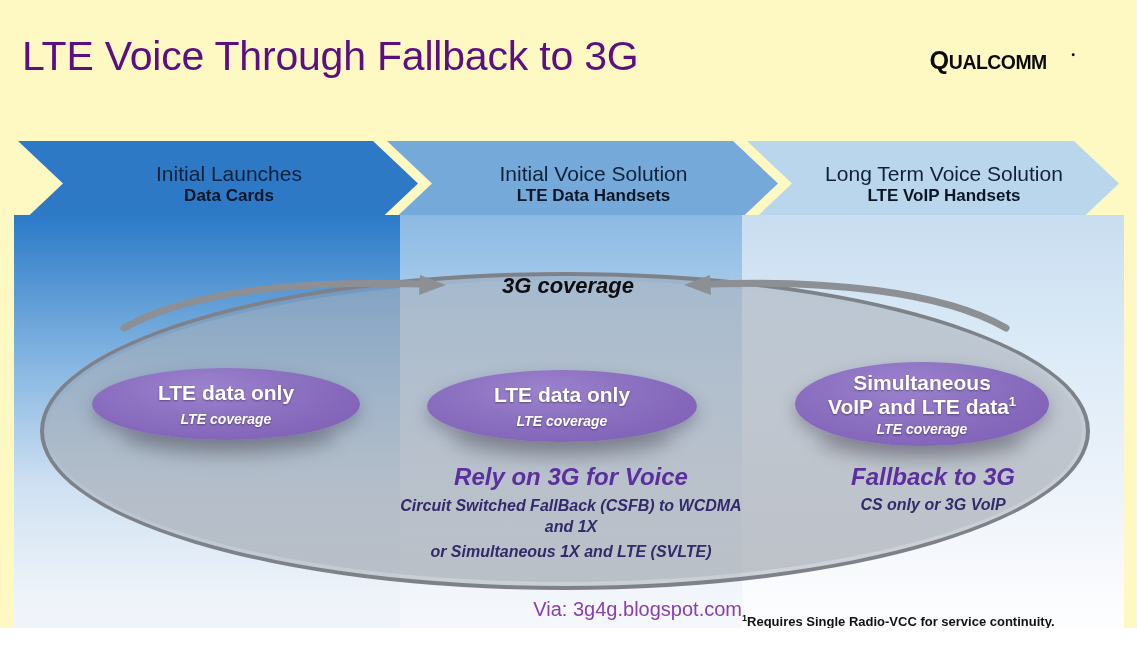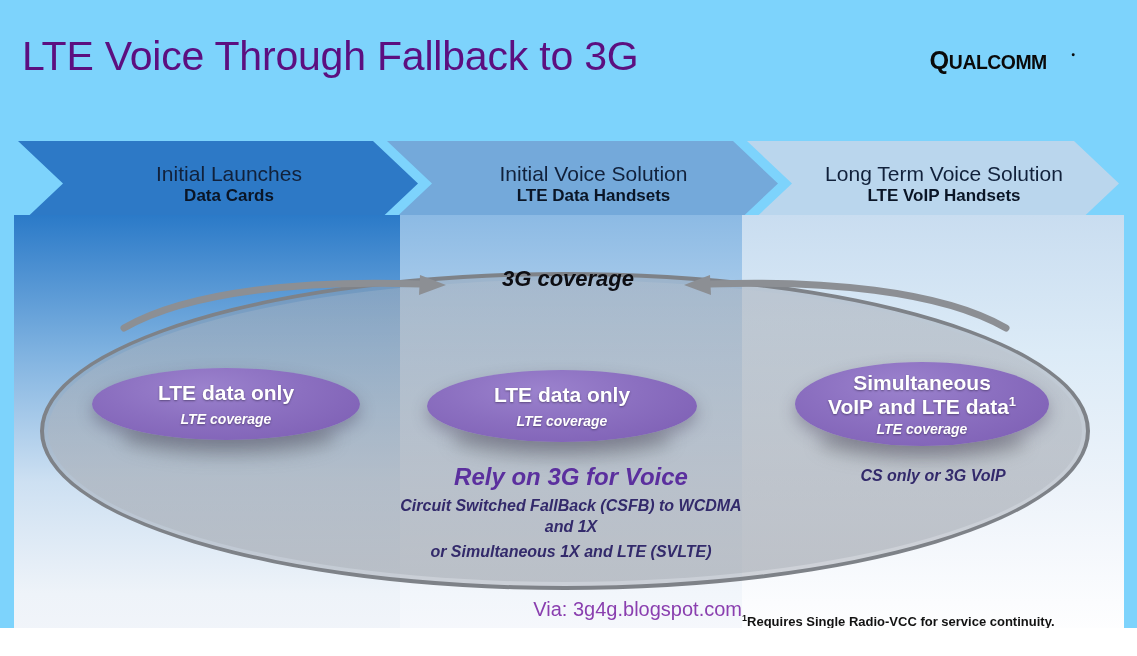--- a/index.html
+++ b/index.html
@@ -7,21 +7,21 @@
     padding: 0;
     background: #ffffff;
   }
   body {
     font-family: "Liberation Sans", sans-serif;
   }
   #slide {
     position: relative;
     width: 1137px;
     height: 628px;
-    background: #7dd3fc;
+    background: #fef9c3;
     overflow: hidden;
   }
 
   
   #title {
     position: absolute;
     left: 22px;
     top: 33px;
     font-size: 41px;
     font-weight: 400;
@@ -142,21 +142,21 @@
     position: absolute;
     top: 272px;
   }
   #arrow-left-svg { left: 120px; }
   #arrow-right-svg { left: 660px; }
 
   
   #coverage-label {
     position: absolute;
     left: 488px;
-    top: 266px;
+    top: 273px;
     width: 160px;
     text-align: center;
     font-size: 22px;
     font-weight: bold;
     font-style: italic;
     color: #0d0d12;
   }
 
   
   .pill {
@@ -317,19 +317,20 @@
     <div class="pill-sub">LTE coverage</div>
   </div>
 
   <div class="caption-block" id="caption-mid">
     <div class="caption-head">Rely on 3G for Voice</div>
     <div class="caption-line">Circuit Switched FallBack (CSFB) to WCDMA and 1X</div>
     <div class="caption-line">or Simultaneous 1X and LTE (SVLTE)</div>
   </div>
 
   <div class="caption-block" id="caption-right">
+    <div class="caption-head">Fallback to 3G</div>
     <div class="caption-line">CS only or 3G VoIP</div>
   </div>
 
   <div id="via">Via: 3g4g.blogspot.com</div>
   <div id="footnote"><sup>1</sup><span>Requires Single Radio-VCC for service continuity.</span></div>
 
 </div>
 
 </body></html>

